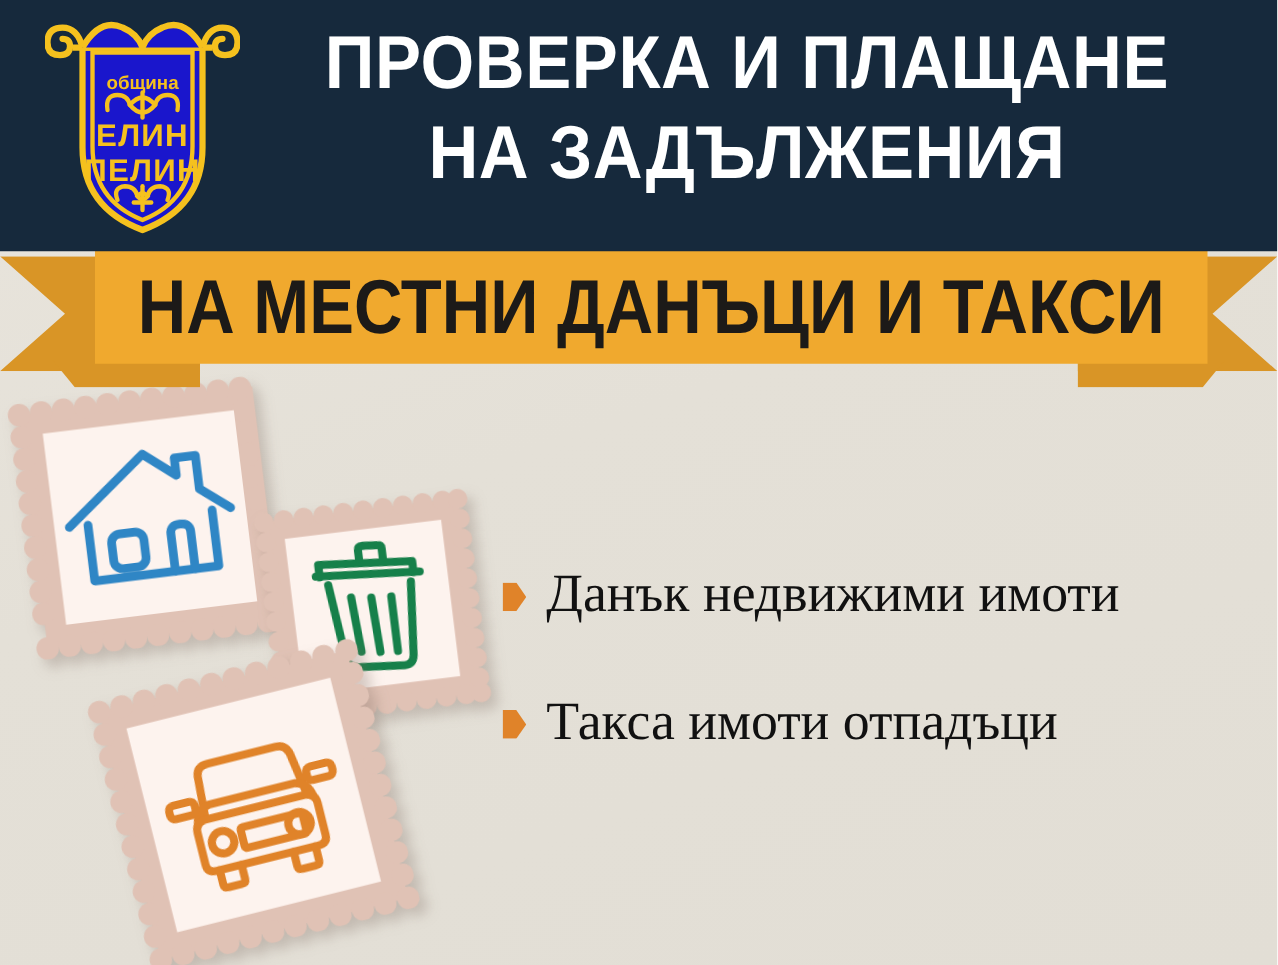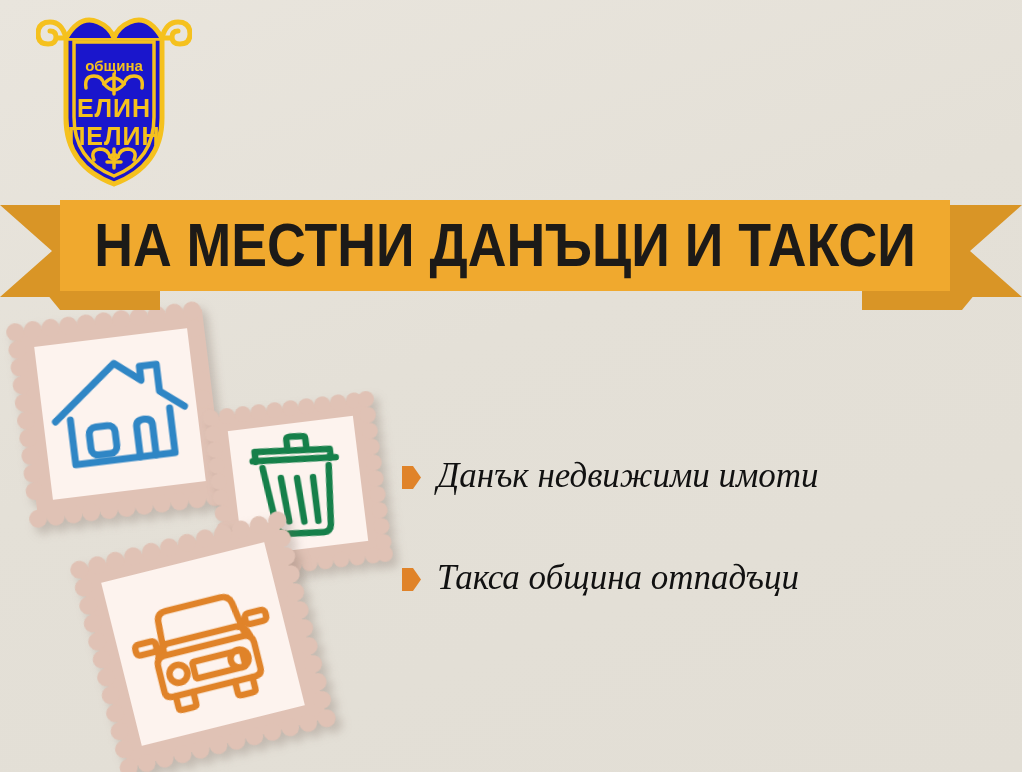--- a/index.html
+++ b/index.html
@@ -82,21 +82,21 @@
     position: absolute;
     top: 88px;
     width: 118px;
     height: 22px;
     background: #d99526;
   }
   .ribbon-fold.left { left: 42px; clip-path: polygon(0 0, 118px 0, 118px 22px, 18px 22px); }
   .ribbon-fold.right { right: 42px; clip-path: polygon(0 0, 118px 0, 100px 22px, 0 22px); }
   .ribbon-main {
     position: absolute;
-    left: 60px;
+    left: 76px;
     top: 0;
     width: 890px;
     height: 91px;
     background: #f0a92e;
   }
   .ribbon-text {
     position: absolute;
     left: 0; top: 0;
     width: 890px;
     height: 91px;
@@ -143,32 +143,35 @@
     flex: 0 0 auto;
     width: 19px;
     height: 23px;
     margin-right: 16px;
     margin-top: 3px;
     background: #e08329;
     clip-path: polygon(0 0, 11px 0, 19px 11.5px, 11px 23px, 0 23px);
   }
   .bullet-label {
     font-family: "Liberation Serif", serif;
-    font-size: 35px;
+    font-size: 43px;
     line-height: 46px;
     color: #111111;
     white-space: nowrap;
-    font-style: italic;
   }
 </style>
 </head>
 <body>
 
 <div class="poster">
 
+  <div class="header">
+    <div class="header-title">ПРОВЕРКА И ПЛАЩАНЕ
+НА ЗАДЪЛЖЕНИЯ</div>
+  </div>
 
   <div class="crest">
     <svg width="156" height="182" viewBox="0 0 156 182">
 
       <path d="M30 30 L30 110 Q30 158 78 176 Q126 158 126 110 L126 30 Z" fill="#1a16cc"></path>
       <path d="M30 30 L30 110 Q30 158 78 176 Q126 158 126 110 L126 30 Z" fill="none" stroke="#f5c11e" stroke-width="5"></path>
       <path d="M38 34 L38 109 Q38 152 78 168 Q118 152 118 109 L118 34 Z" fill="none" stroke="#f5c11e" stroke-width="3.5"></path>
 
       <path d="M22 30 L134 30" stroke="#f5c11e" stroke-width="5" fill="none"></path>
 
@@ -399,19 +402,19 @@
 
   <div class="bullets">
 
     <div class="bullet-row">
       <span class="bullet-marker"></span>
       <span class="bullet-label">Данък недвижими имоти</span>
     </div>
 
     <div class="bullet-row">
       <span class="bullet-marker"></span>
-      <span class="bullet-label">Такса община отпадъци</span>
+      <span class="bullet-label">Такса имоти отпадъци</span>
     </div>
 
 
   </div>
 
 </div>
 
 </body></html>

